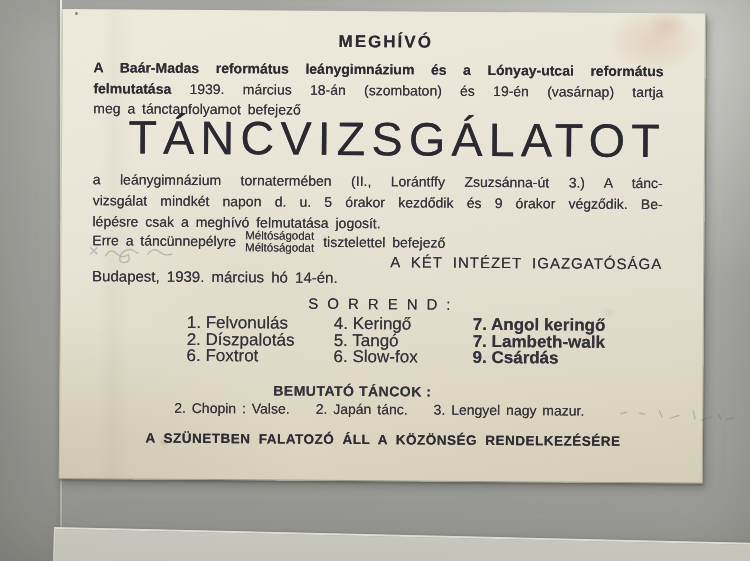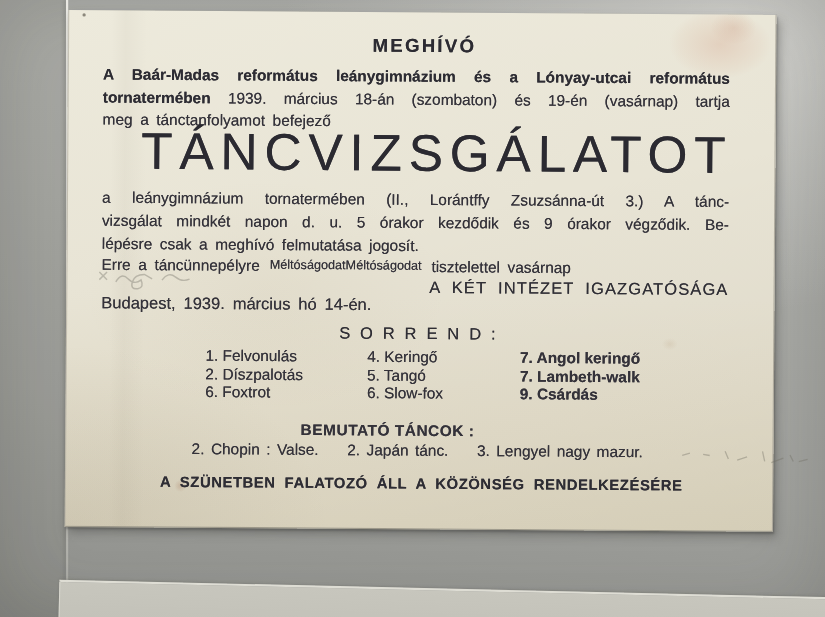--- a/index.html
+++ b/index.html
@@ -51,26 +51,26 @@
   .card>*{position:absolute;z-index:1;}
   .center-col{left:31px;width:584px;text-align:center;}
   .meghivo{top:21px;font-size:17px;font-weight:700;letter-spacing:2px;color:#2c2b32;}
   .intro{top:48px;left:31px;width:570px;font-size:14px;line-height:20.5px;word-spacing:3px;}
   .jline{text-align:justify;text-align-last:justify;}
   .b{font-weight:700;color:#2d2c33;}
   .title{top:100px;left:43px;width:584px;text-align:center;font-size:47px;font-weight:400;
          letter-spacing:6px;color:#2b2a31;white-space:nowrap;}
   .details{top:160px;left:31px;width:570px;font-size:14px;line-height:21px;word-spacing:3px;}
   .invite{top:215px;left:31px;display:flex;align-items:center;gap:9px;font-size:14px;word-spacing:3px;height:32px;}
-  .honor{display:flex;font-size:11.5px;line-height:12px;}
+  .honor{display:flex;flex-direction:column;font-size:11.5px;line-height:12px;}
   .signature{top:242px;left:31px;width:570px;text-align:right;font-size:15px;letter-spacing:1px;word-spacing:5px;color:#302f36;}
   .dateline{top:258px;left:31px;font-size:15px;word-spacing:3px;}
   .sorrend{top:284px;font-size:15px;letter-spacing:9px;color:#2f2e35;}
   .program{top:305px;left:126px;width:440px;height:56px;}
-  .pcol{position:absolute;top:0;font-size:14px;line-height:16.5px;}
+  .pcol{position:absolute;top:0;font-size:17px;line-height:16.5px;}
   .pcol.c1{left:0;} .pcol.c2{left:147px;} .pcol.c3{left:286px;font-weight:bold;}
   .demo-head{top:372px;left:0;width:584px;text-align:center;font-size:14px;font-weight:700;letter-spacing:0.5px;}
   .demo-row{top:390px;left:114px;display:flex;gap:26px;font-size:14px;word-spacing:2px;}
   .footer{top:421px;font-size:13.5px;font-weight:700;letter-spacing:0.5px;word-spacing:4px;color:#2e2d34;}
   .scribble{top:230px;left:26px;}
   .pencil-note{top:392px;left:556px;}
   .speck{top:3px;left:12px;width:3px;height:3px;border-radius:50%;background:rgba(60,55,45,0.55);}
 </style>
 </head>
 <body>
@@ -82,39 +82,39 @@
   <div class="bottom-sheet"></div>
 
   <div class="card">
 
     <div class="speck"></div>
 
     <div class="meghivo center-col">MEGHÍVÓ</div>
 
     <div class="intro">
       <div class="jline"><span class="b">A Baár-Madas református leánygimnázium és a Lónyay-utcai református</span></div>
-      <div class="jline"><span class="b">tornatermében</span> <span>1939. március 18-án (szombaton) és 19-én (vasárnap) tartja</span></div>
+      <div class="jline"><span class="b">felmutatása</span> <span>1939. március 18-án (szombaton) és 19-én (vasárnap) tartja</span></div>
       <div>meg a tánctanfolyamot befejező</div>
     </div>
 
     <div class="title">TÁNCVIZSGÁLATOT</div>
 
     <div class="details">
       <div class="jline"><span>a leánygimnázium tornatermében (II., Lorántffy Zsuzsánna-út 3.) A tánc-</span></div>
       <div class="jline"><span>vizsgálat mindkét napon d. u. 5 órakor kezdődik és 9 órakor végződik. Be-</span></div>
       <div>lépésre csak a meghívó felmutatása jogosít.</div>
     </div>
 
     <div class="invite">
       <span>Erre a táncünnepélyre</span>
       <span class="honor">
         <span>Méltóságodat</span>
         <span>Méltóságodat</span>
       </span>
-      <span>tisztelettel vasárnap</span>
+      <span>tisztelettel befejező</span>
     </div>
 
     <svg class="scribble" width="132" height="26" viewBox="0 0 132 26">
       <path d="M3 15 l7 -7 m-7 0 l7 7 m8 2 q5 -9 11 -3 t12 1 q3 7 -3 8 q-7 1 -5 -6 t11 -7 l7 4 m9 1 q6 -8 12 -3 t13 2" fill="none" stroke="#7d7a70" stroke-width="1.3" opacity="0.42"></path>
     </svg>
 
     <div class="signature">A KÉT INTÉZET IGAZGATÓSÁGA</div>
 
     <div class="dateline">Budapest, 1939. március hó 14-én.</div>
 

